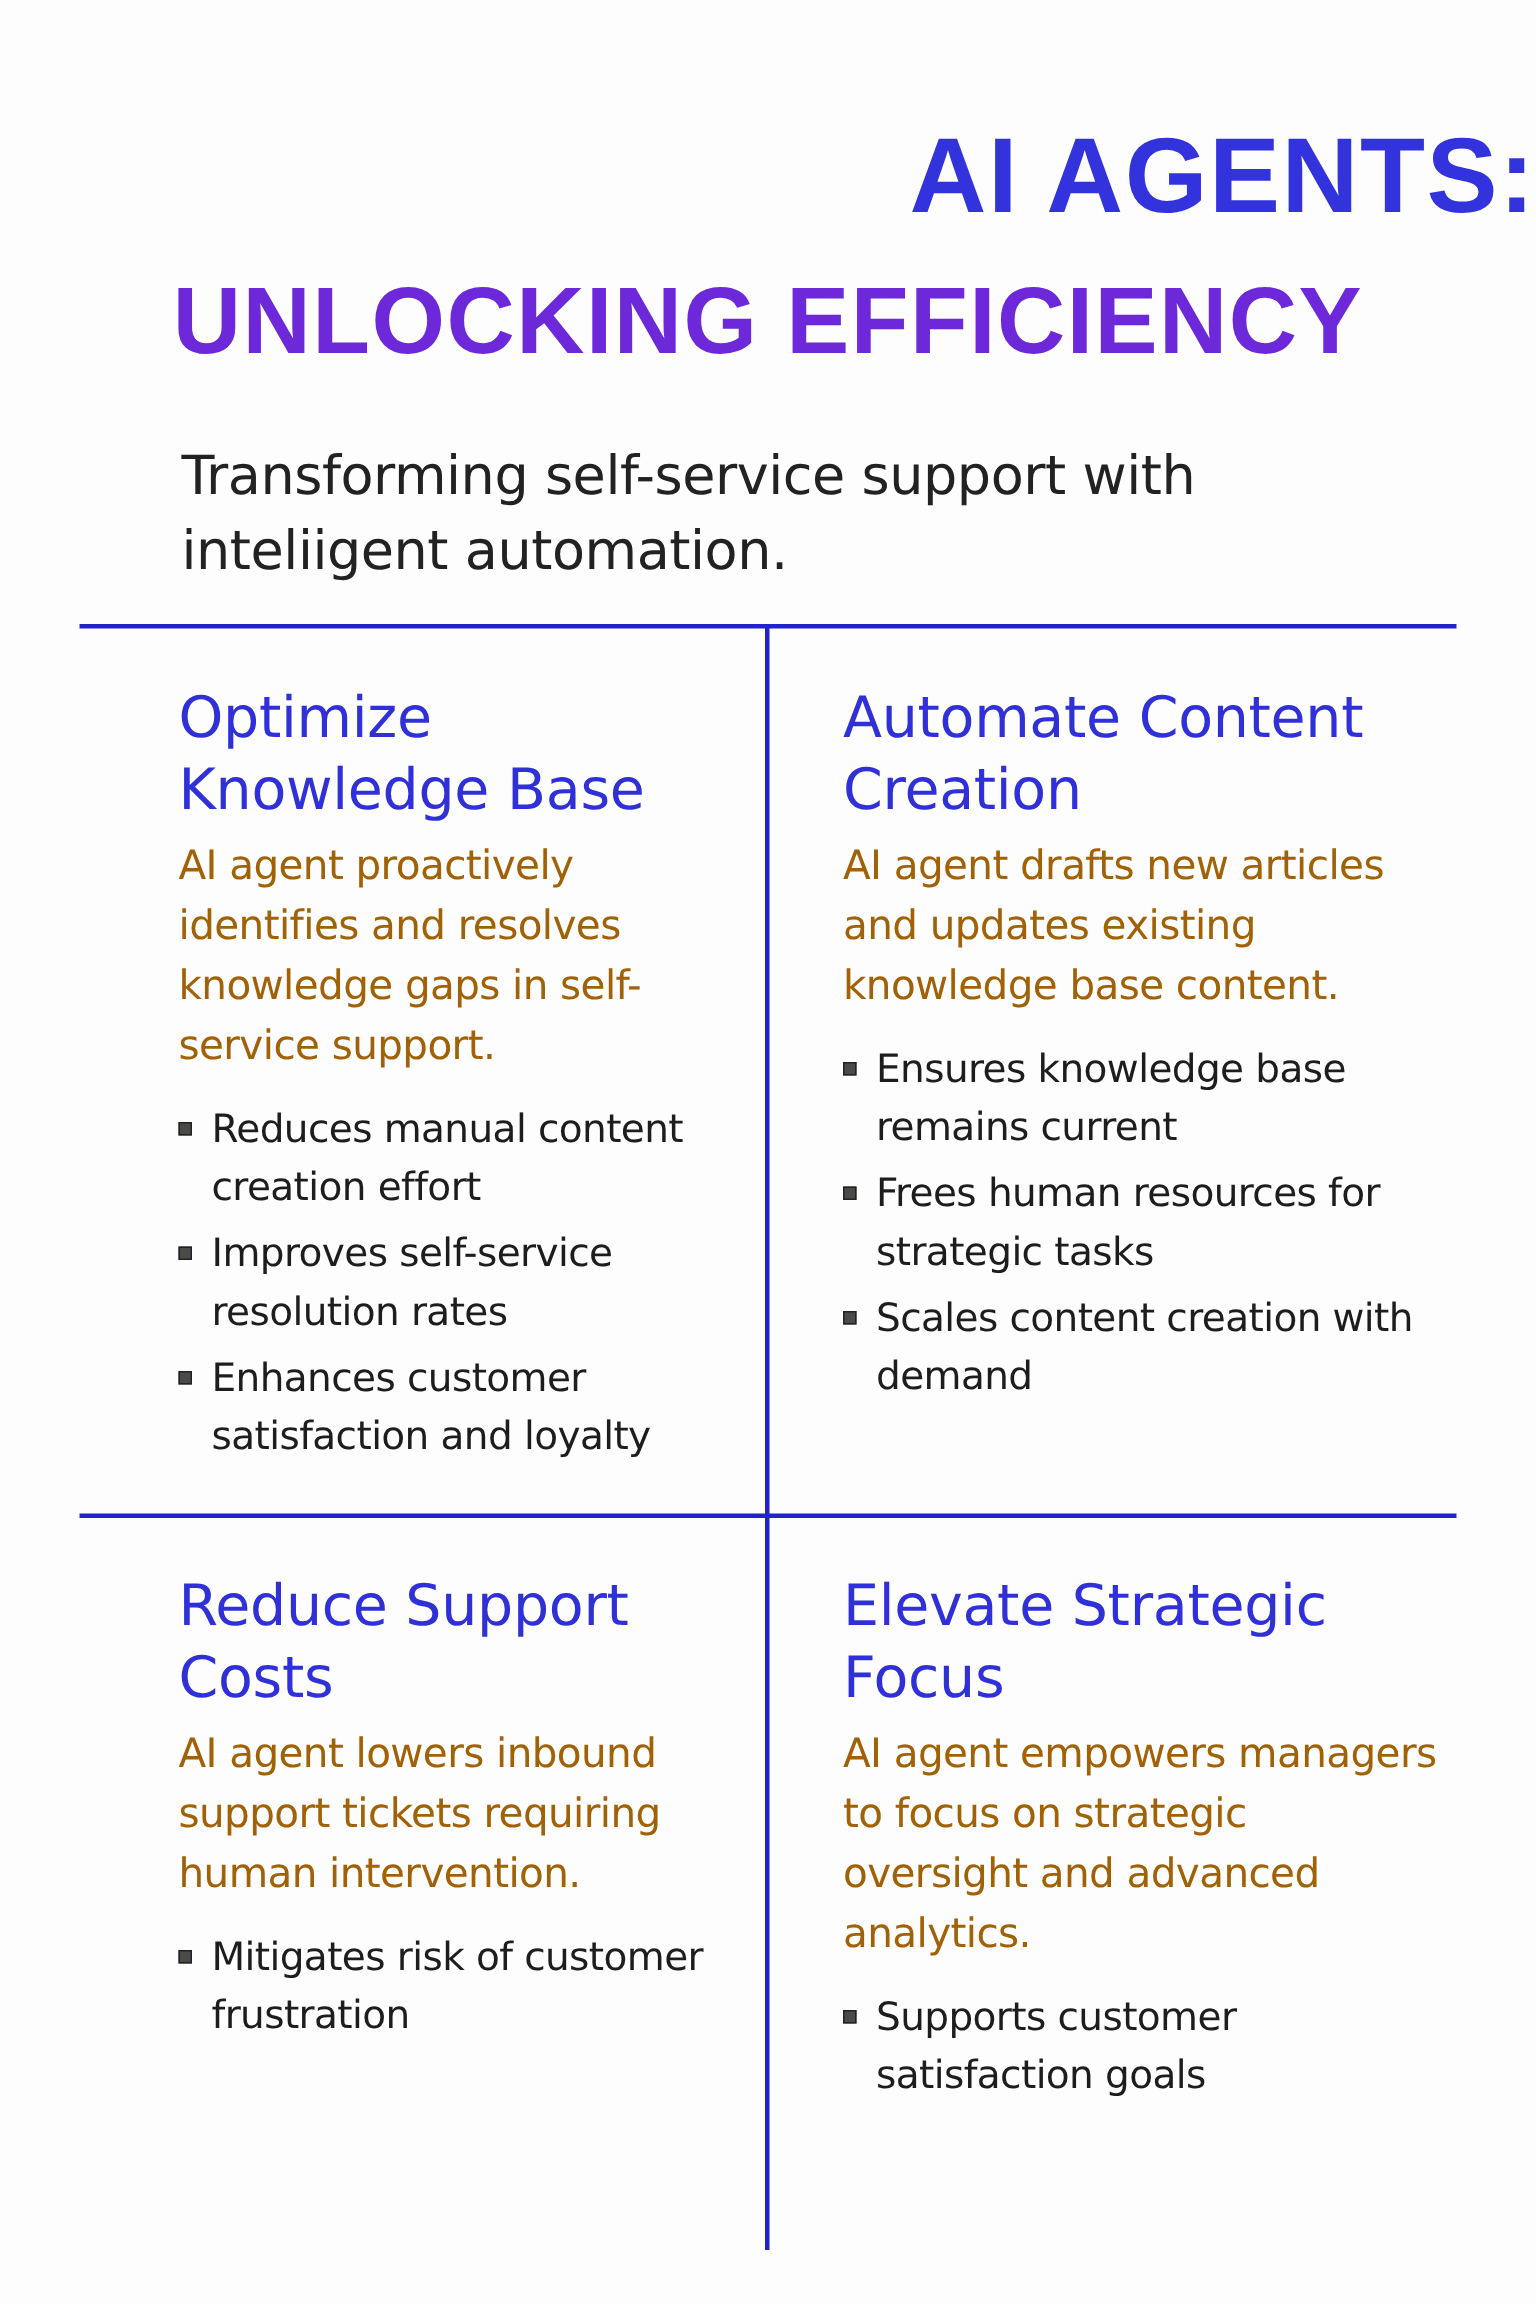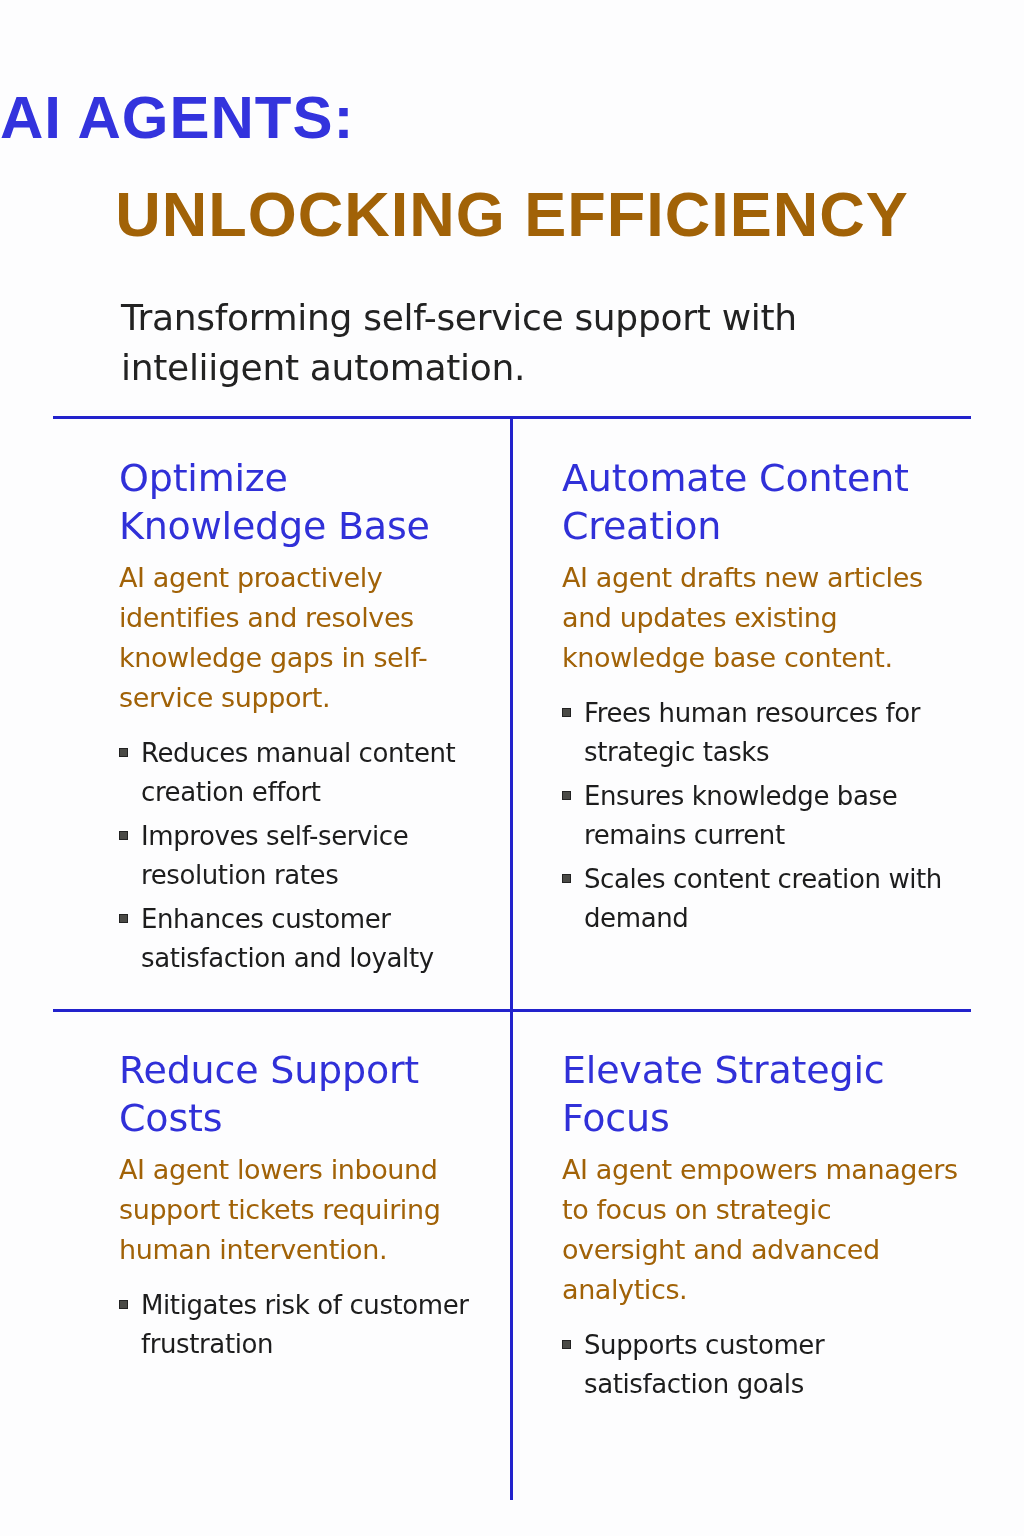--- a/index.html
+++ b/index.html
@@ -10,37 +10,37 @@
       overflow: hidden;
     }
     body {
       position: relative;
       font-family: "Liberation Sans", "DejaVu Sans", sans-serif;
       color: #1c1c1c;
     }
     .title-1 {
       position: absolute;
       left: 0; top: 68px; width: 1024px;
-      text-align: left;
+      text-align: right;
       font-family: "Liberation Sans", sans-serif;
       font-weight: 700;
-      font-size: 60px;
+      font-size: 71px;
       line-height: 100px;
       color: #3333dd;
       letter-spacing: 1px;
     }
     .title-2 {
       position: absolute;
       left: 0; top: 178px; width: 1024px;
       text-align: center;
       font-family: "Liberation Sans", sans-serif;
       font-weight: 700;
       font-size: 63px;
       line-height: 72px;
-      color: #a16207;
+      color: #6d28d9;
       letter-spacing: 1px;
     }
     .subtitle {
       position: absolute;
       left: 121px; top: 293px; width: 760px;
       font-family: "DejaVu Sans", sans-serif;
       font-size: 36px;
       line-height: 50px;
       color: #222222;
       letter-spacing: -0.3px;
@@ -118,22 +118,22 @@
     <li><span class="bullet"></span><span>Reduces manual content creation effort</span></li>
     <li><span class="bullet"></span><span>Improves self-service resolution rates</span></li>
     <li><span class="bullet"></span><span>Enhances customer satisfaction and loyalty</span></li>
   </ul>
 </section>
 
 <section class="quad q2">
   <h2>Automate Content Creation</h2>
   <p class="desc">AI agent drafts new articles and updates existing knowledge base content.</p>
   <ul>
+    <li><span class="bullet"></span><span>Ensures knowledge base remains current</span></li>
     <li><span class="bullet"></span><span>Frees human resources for strategic tasks</span></li>
-    <li><span class="bullet"></span><span>Ensures knowledge base remains current</span></li>
     <li><span class="bullet"></span><span>Scales content creation with demand</span></li>
   </ul>
 </section>
 
 <section class="quad q3">
   <h2>Reduce Support Costs</h2>
   <p class="desc">AI agent lowers inbound support tickets requiring human intervention.</p>
   <ul>
     <li><span class="bullet"></span><span>Mitigates risk of customer frustration</span></li>
   </ul>

